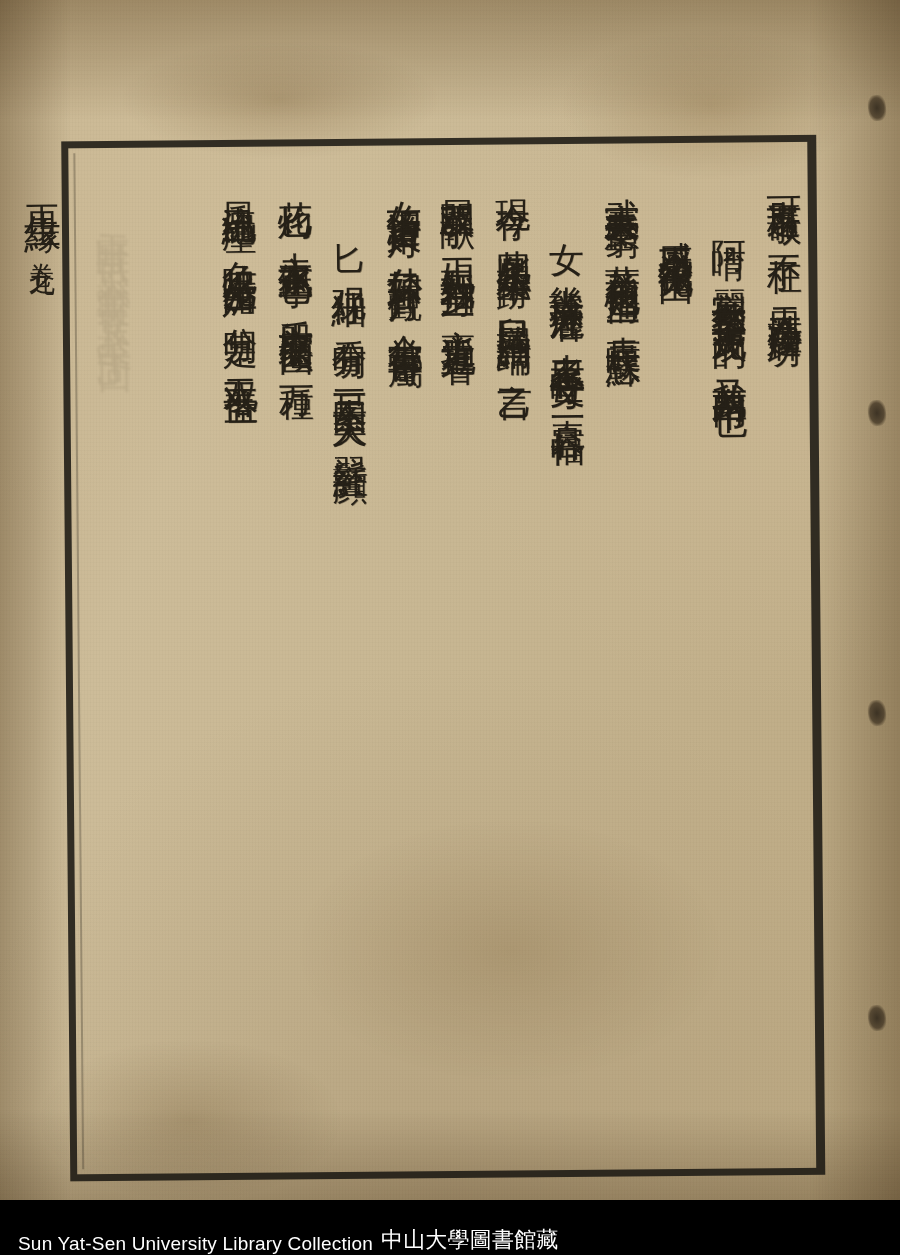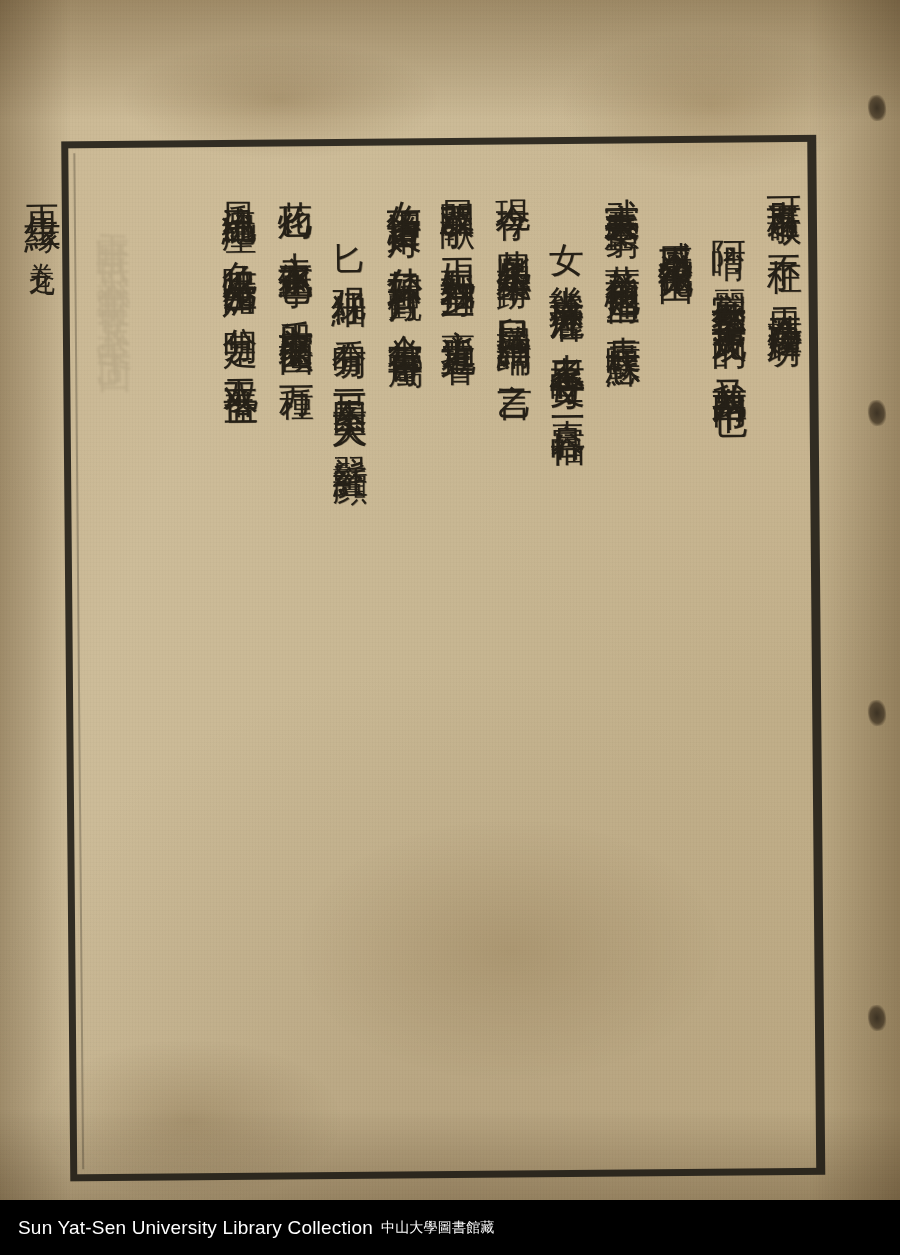--- a/index.html
+++ b/index.html
@@ -191,29 +191,29 @@
   
   .caption-bar {
     position: absolute;
     left: 0;
     right: 0;
     bottom: 0;
     height: 55px;
     background: #000;
     color: #fff;
     display: flex;
-    align-items: center;
+    align-items: flex-end;
     padding-left: 18px;
     box-sizing: border-box;
     font-family: "Liberation Sans", sans-serif;
     font-size: 19px;
     letter-spacing: .2px;
   }
   .caption-bar .en { font-weight: 400; }
-  .caption-bar .zh { margin-left: 8px; font-family: "DejaVu Sans", sans-serif; font-size: 14px; }
+  .caption-bar .zh { margin-left: 8px; font-family: "DejaVu Sans", sans-serif; font-size: 22px; }
 
   
   .warp { transform: rotate(-0.5deg); transform-origin: 50% 50%; }
 </style>
 </head>
 <body>
 
 <div id="page">
 
   <div class="paper-base"></div>

